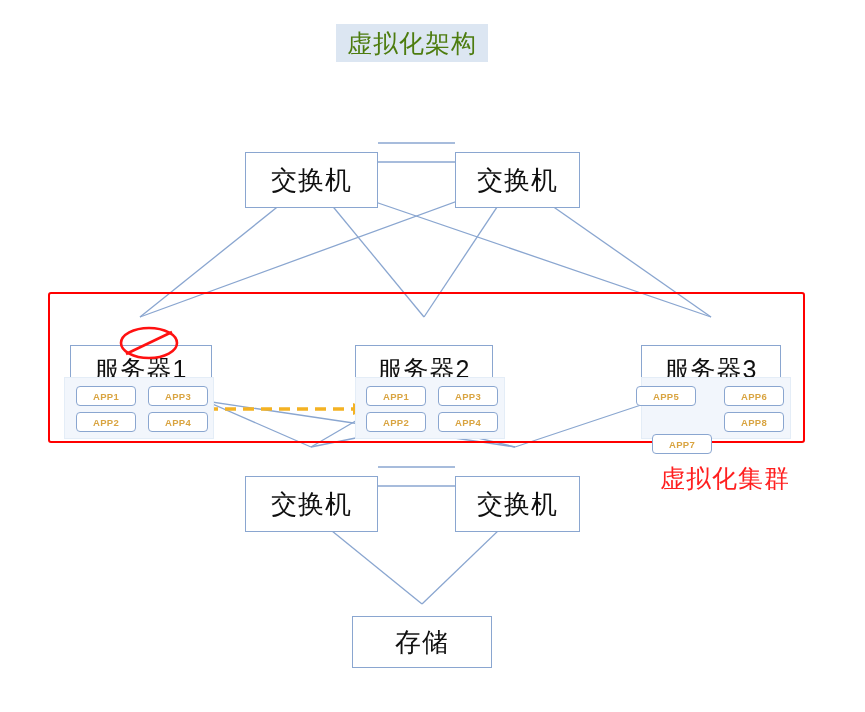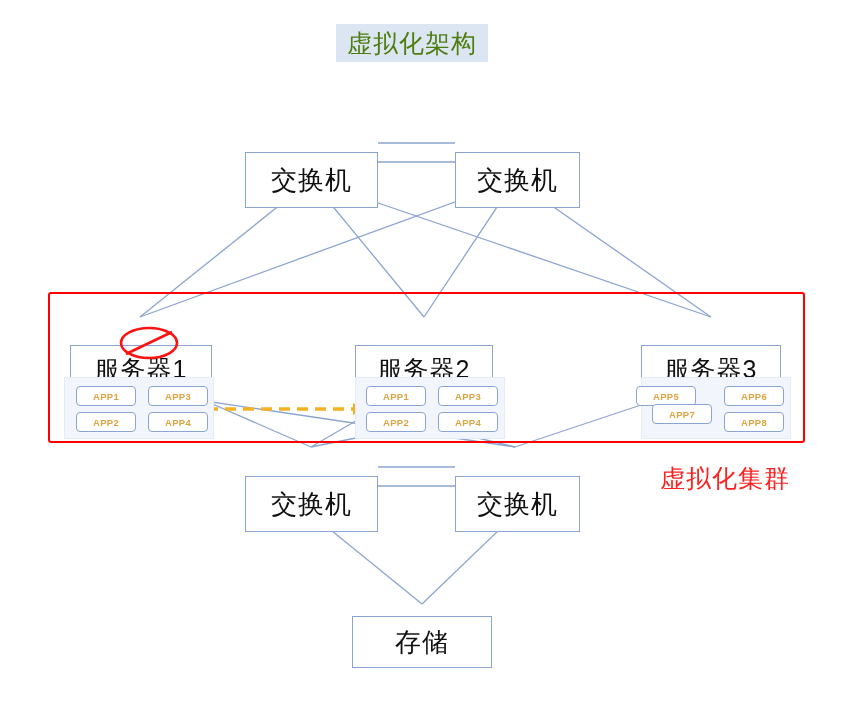--- a/index.html
+++ b/index.html
@@ -190,21 +190,21 @@
 
   <div class="app-panel" style="left:355px; top:377px; width:150px; height:62px;"></div>
   <div class="app-box" style="left:366px; top:386px;">APP1</div>
   <div class="app-box" style="left:438px; top:386px;">APP3</div>
   <div class="app-box" style="left:366px; top:412px;">APP2</div>
   <div class="app-box" style="left:438px; top:412px;">APP4</div>
 
   <div class="app-panel" style="left:641px; top:377px; width:150px; height:62px;"></div>
   <div class="app-box" style="left:636px; top:386px;">APP5</div>
   <div class="app-box" style="left:724px; top:386px;">APP6</div>
-  <div class="app-box" style="left:652px; top:404px;text-align:center;">APP7</div>
+  <div class="app-box" style="left:652px; top:434px;text-align:center;">APP7</div>
   <div class="app-box" style="left:724px; top:412px;">APP8</div>
 
   <div class="node" style="left:245px; top:448px; width:133px; height:56px;">交换机</div>
   <div class="node" style="left:455px; top:448px; width:125px; height:56px;">交换机</div>
 
   <div class="cluster-caption">虚拟化集群</div>
 
   <div class="node" style="left:352px; top:588px; width:140px; height:52px;">存储</div>
 
 </div>

